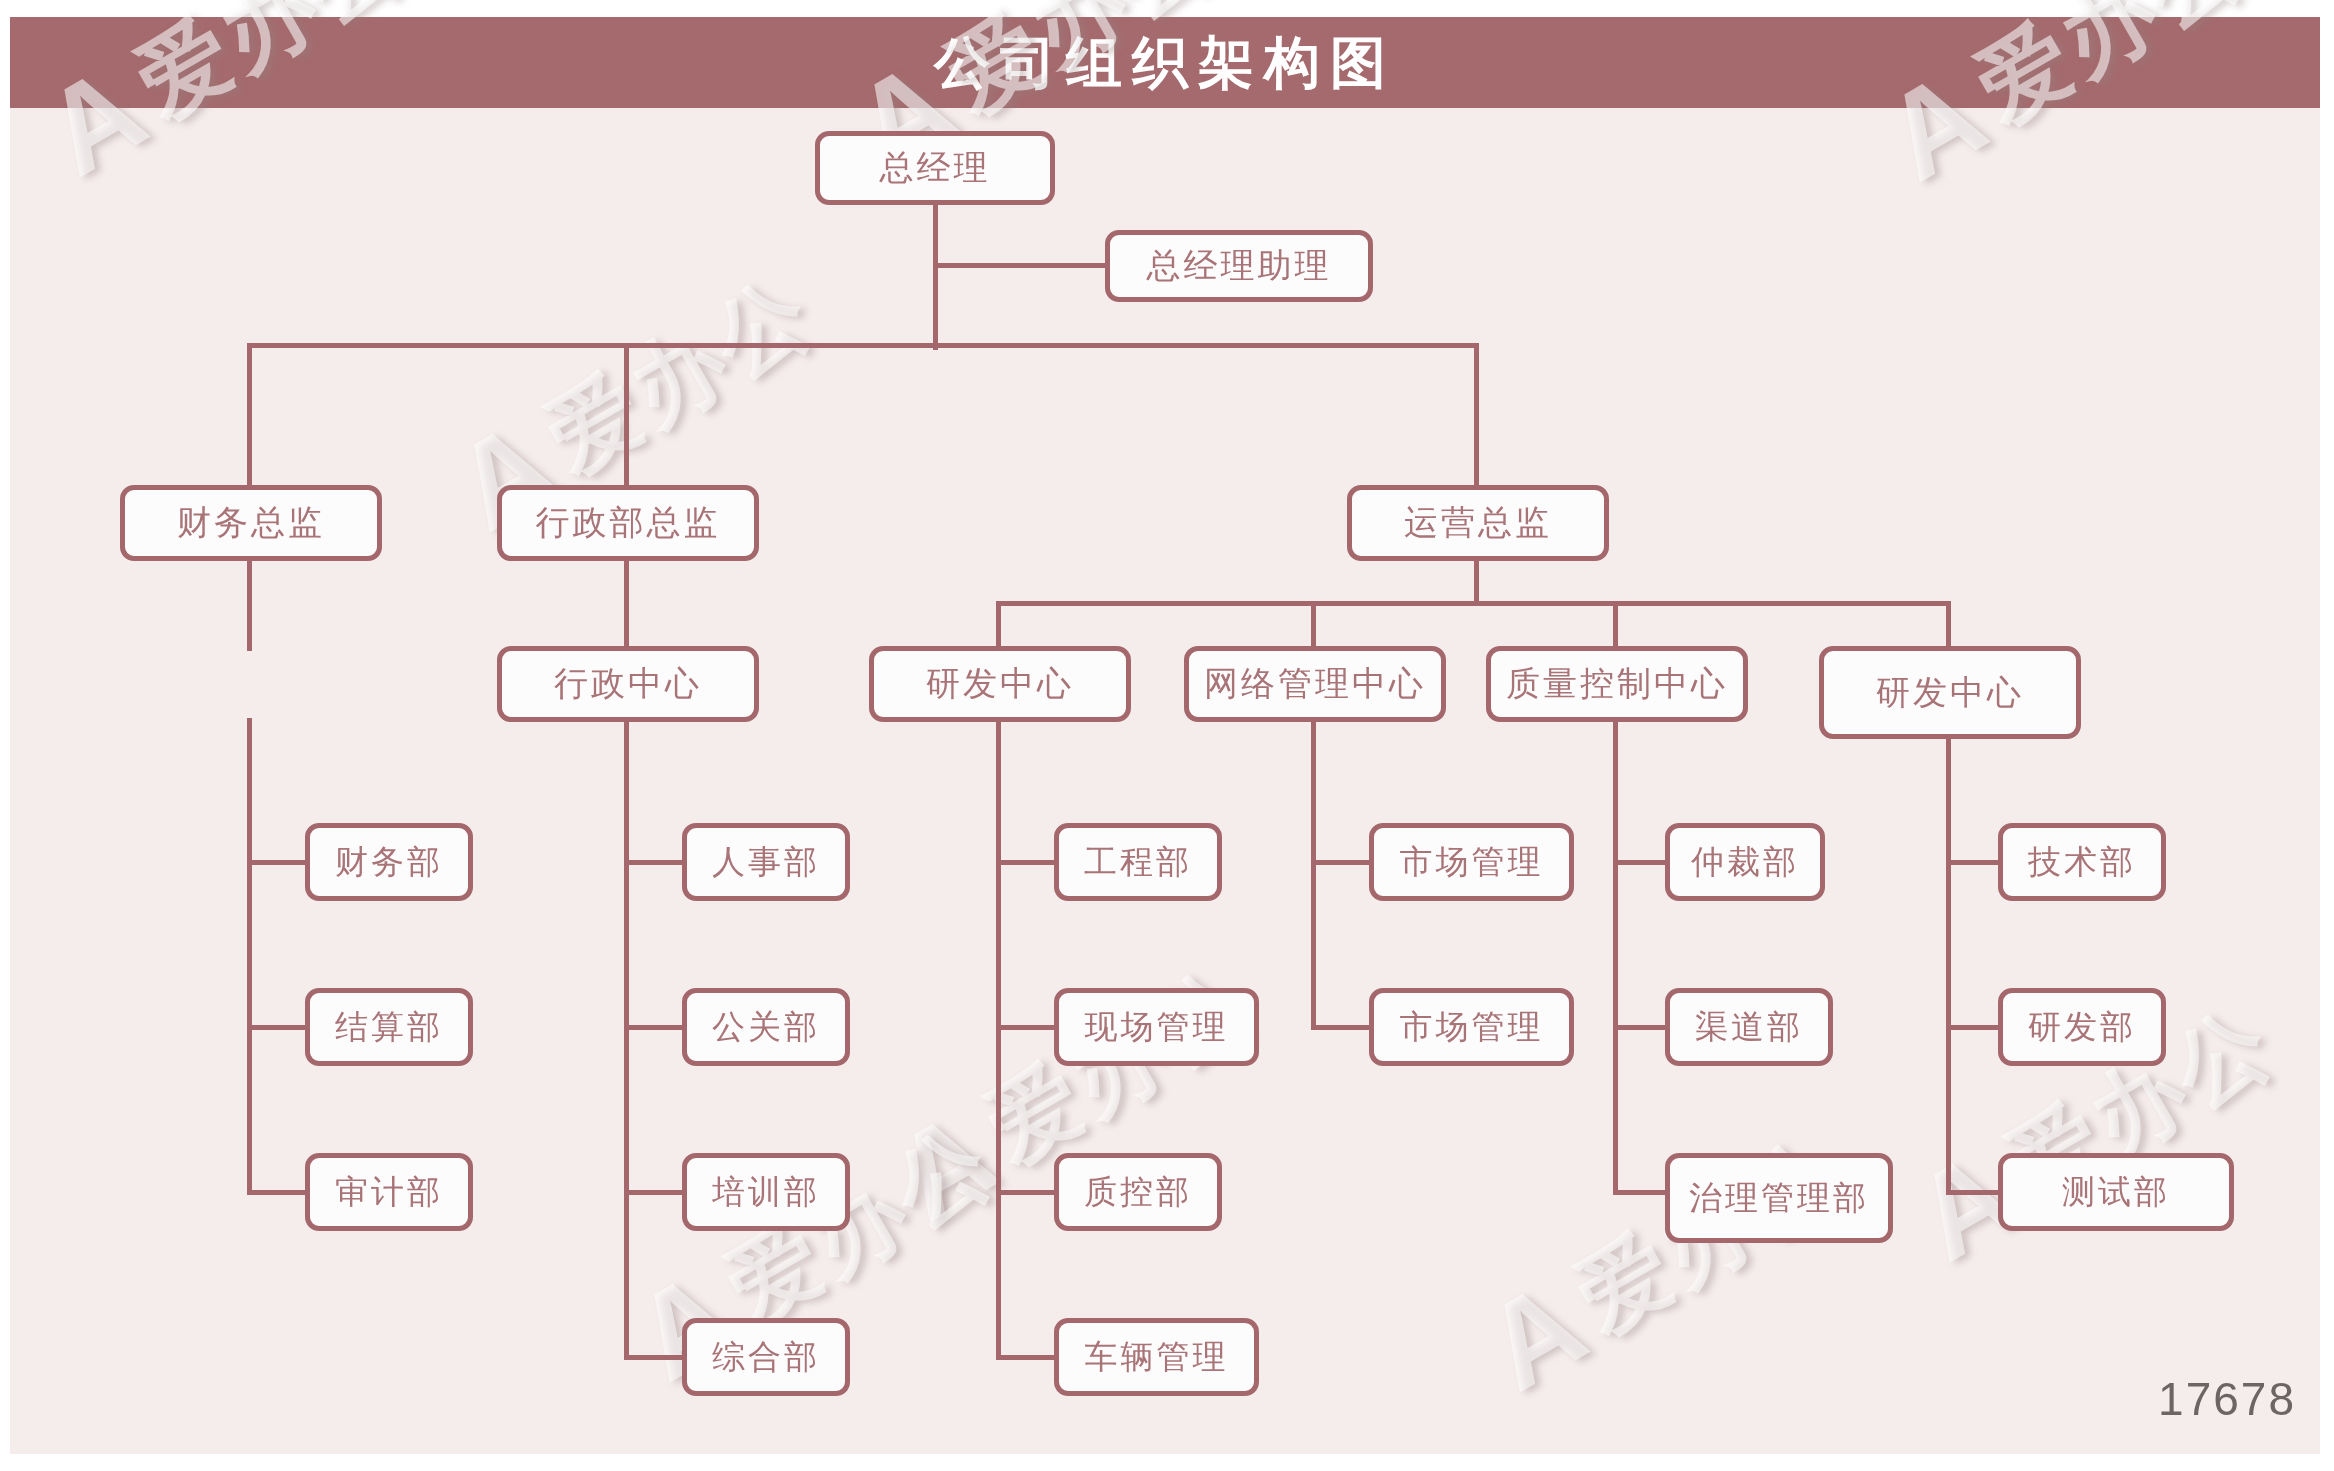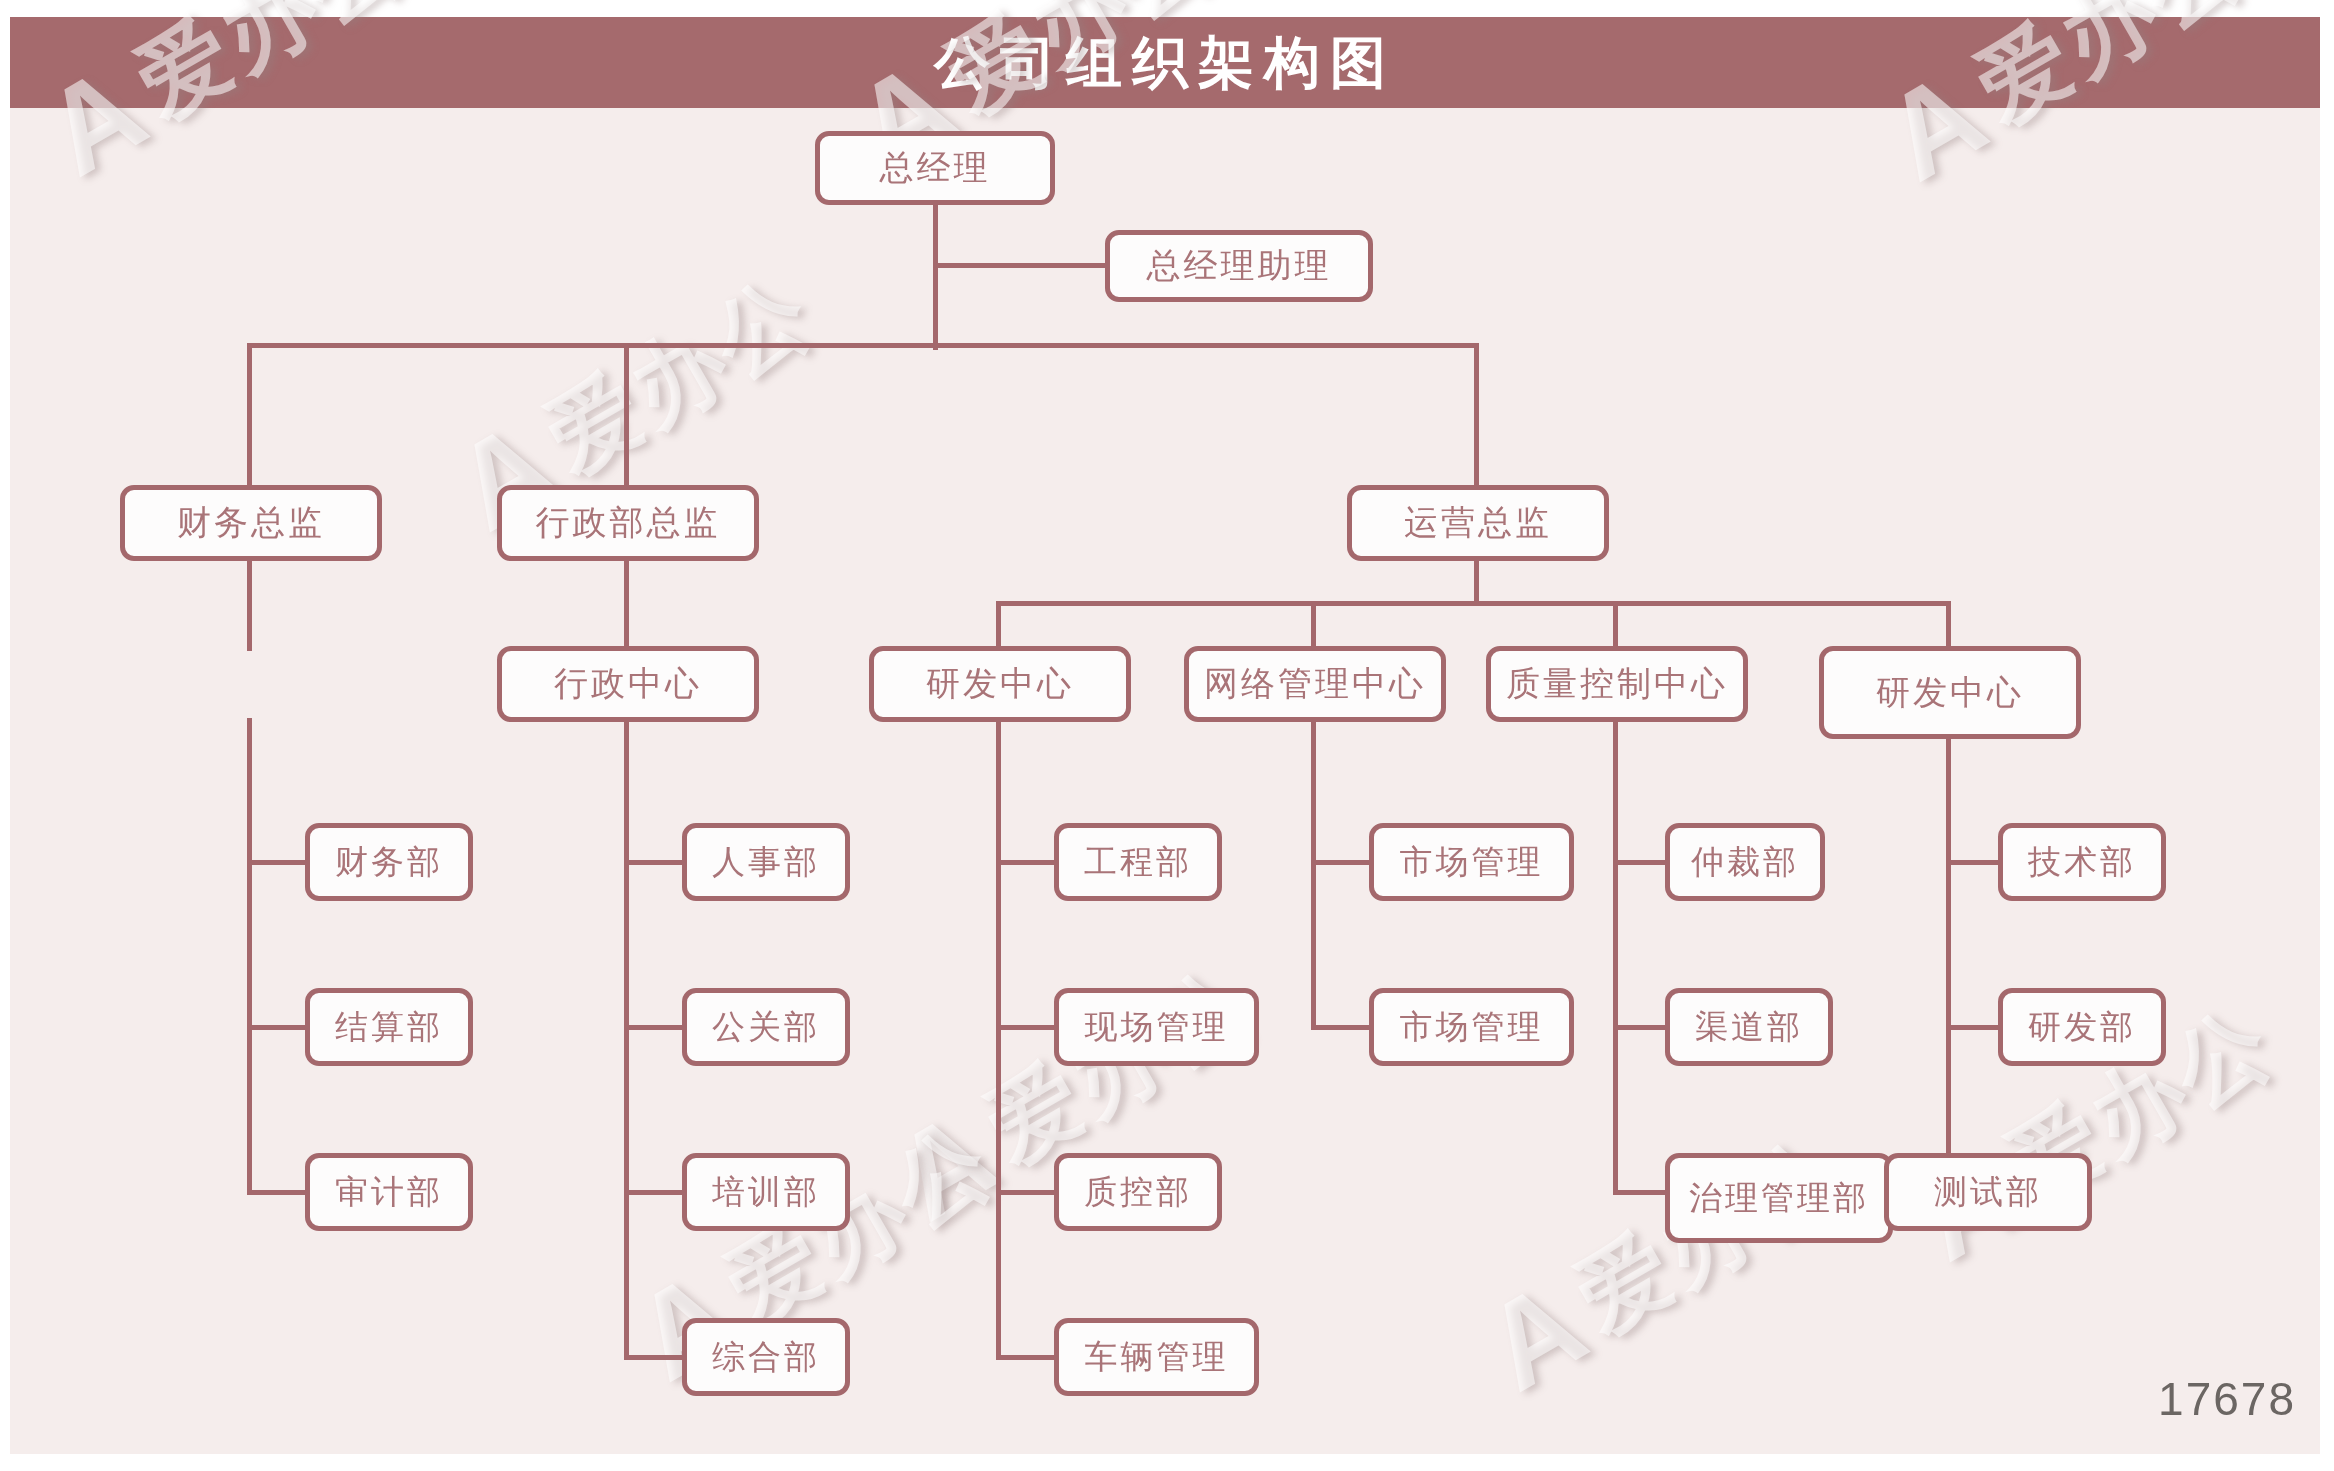--- a/index.html
+++ b/index.html
@@ -126,16 +126,16 @@
 
   <div class="node leaf" style="left:1369px;top:823px;width:205px;height:78px">市场管理</div>
   <div class="node leaf" style="left:1369px;top:988px;width:205px;height:78px">市场管理</div>
 
   <div class="node leaf" style="left:1665px;top:823px;width:160px;height:78px">仲裁部</div>
   <div class="node leaf" style="left:1665px;top:988px;width:168px;height:78px">渠道部</div>
   <div class="node leaf" style="left:1665px;top:1153px;width:228px;height:90px">治理管理部</div>
 
   <div class="node leaf" style="left:1998px;top:823px;width:168px;height:78px">技术部</div>
   <div class="node leaf" style="left:1998px;top:988px;width:168px;height:78px">研发部</div>
-  <div class="node leaf" style="left:1884px;top:1153px;width:208px;height:78px">测试部</div>
+  <div class="node leaf" style="left:1998px;top:1153px;width:236px;height:78px">测试部</div>
 
   <div class="page-num" style="right:38px;top:1372px">17678</div>
 </div>
 
 </body></html>

